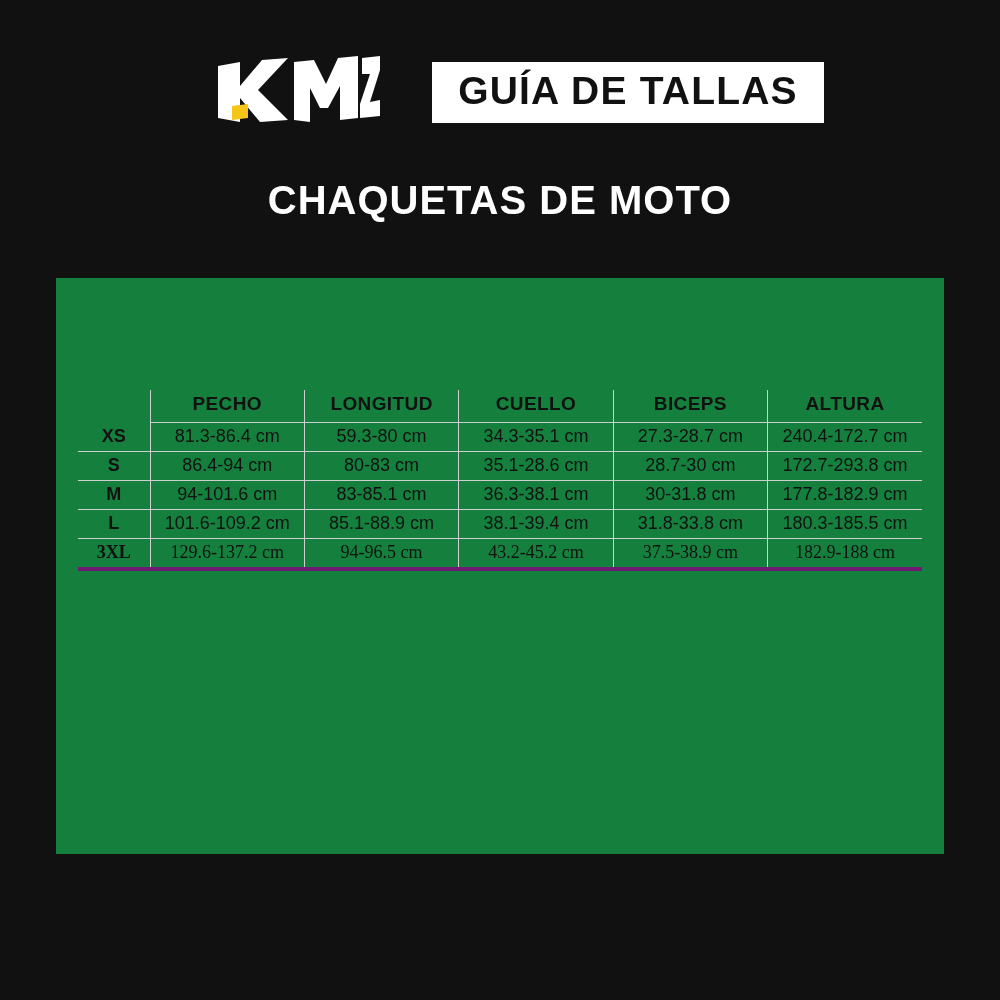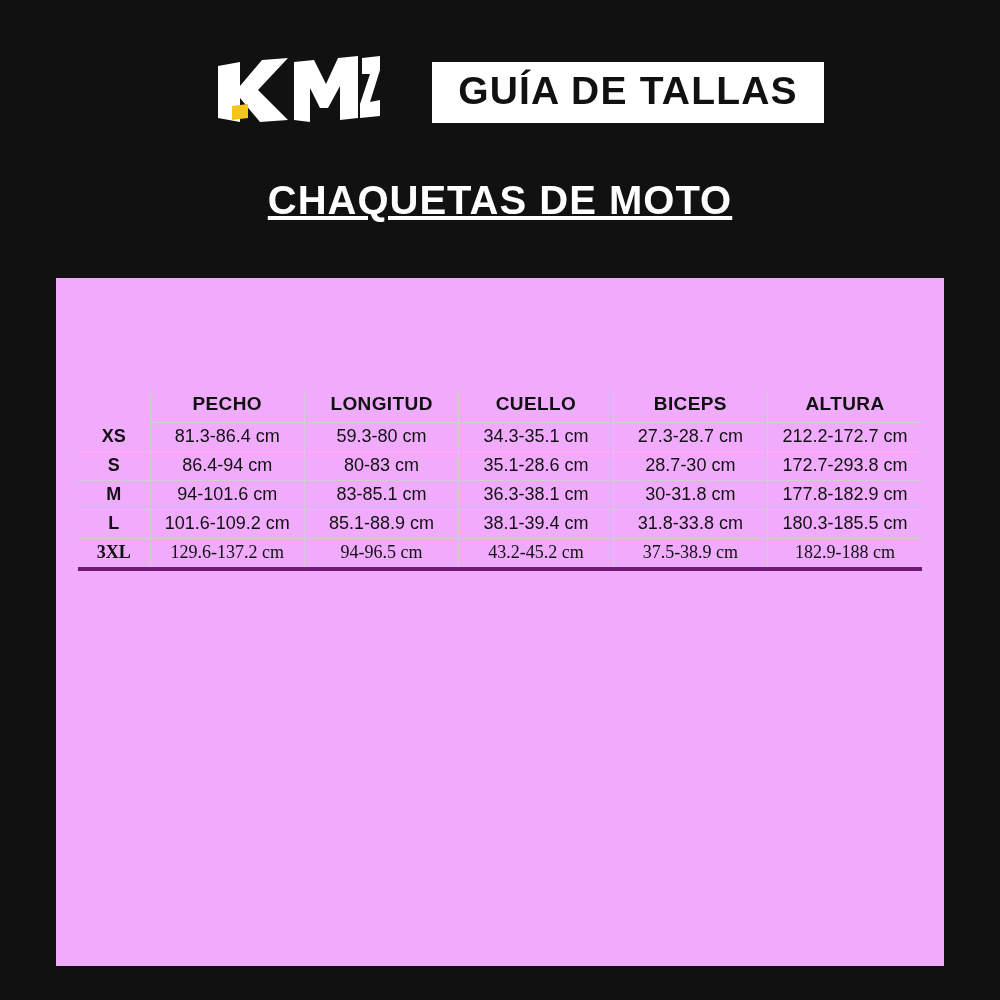--- a/index.html
+++ b/index.html
@@ -64,31 +64,30 @@
   .subtitle {
     position: absolute;
     top: 178px;
     left: 0;
     width: 1000px;
     text-align: center;
     color: #ffffff;
     font-size: 40px;
     font-weight: bold;
     letter-spacing: 1px;
-    text-decoration: underline;
   }
 
   
   .card {
     position: absolute;
     top: 278px;
     left: 56px;
     width: 888px;
-    height: 688px;
-    background: #f0abfc;
+    height: 576px;
+    background: #15803d;
   }
 
   
   .table-wrap {
     position: absolute;
     top: 112px;
     left: 22px;
     width: 844px;
   }
   table.size-table {
@@ -176,21 +175,21 @@
             <th>ALTURA</th>
           </tr>
         </thead>
         <tbody>
           <tr>
             <td class="size-cell">XS</td>
             <td>81.3-86.4 cm</td>
             <td>59.3-80 cm</td>
             <td>34.3-35.1 cm</td>
             <td>27.3-28.7 cm</td>
-            <td>212.2-172.7 cm</td>
+            <td>240.4-172.7 cm</td>
           </tr>
           <tr>
             <td class="size-cell">S</td>
             <td>86.4-94 cm</td>
             <td>80-83 cm</td>
             <td>35.1-28.6 cm</td>
             <td>28.7-30 cm</td>
             <td>172.7-293.8 cm</td>
           </tr>
           <tr>

